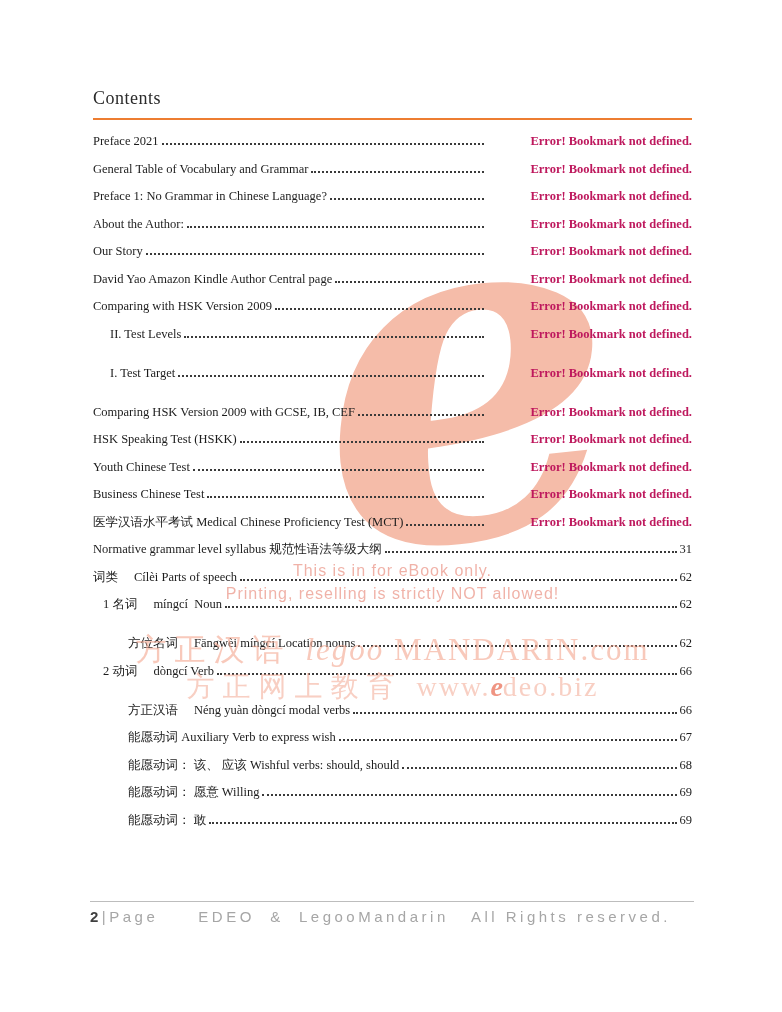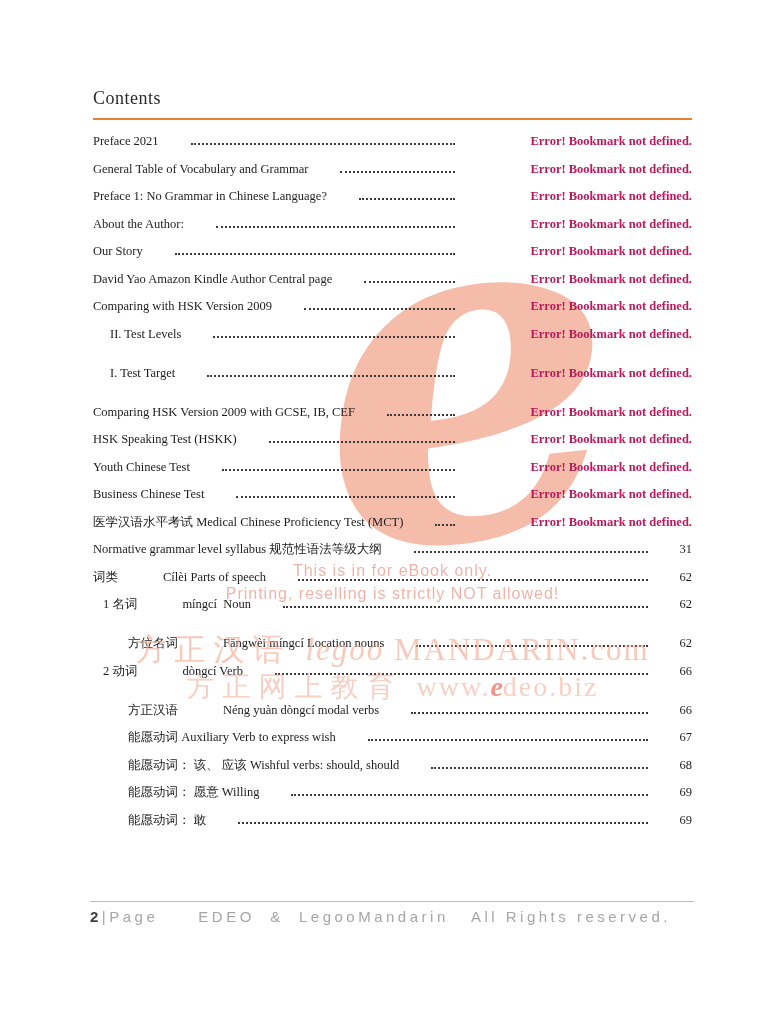--- a/index.html
+++ b/index.html
@@ -40,21 +40,20 @@
     margin:0;font-size:18px;font-weight:normal;color:#2b2b2b;
     letter-spacing:0.5px;font-family:"Liberation Serif", serif;
   }
   .rule{border-top:2px solid #ED7D31;margin-top:9px;margin-bottom:14px;}
 
   #toc{margin-top:0;}
   .toc-row{
     display:flex;align-items:baseline;
     font-size:12.5px;line-height:14px;margin-bottom:13.5px;color:#1c1c1c;
     white-space:pre;
-    gap:29px;
   }
   .ind-1{padding-left:17px;}  
   .ind-2{padding-left:10px;}  
   .ind-3{padding-left:35px;}  
   .gap-1{margin-top:9px;text-align:center;}
   .gap-2{margin-top:25px;}
   .t2{margin-left:16px;}
   .leader{
     flex:1;min-width:12px;align-self:flex-end;
     border-bottom:2px dotted #3a3a3a;margin:0 3px 3px 3px;

